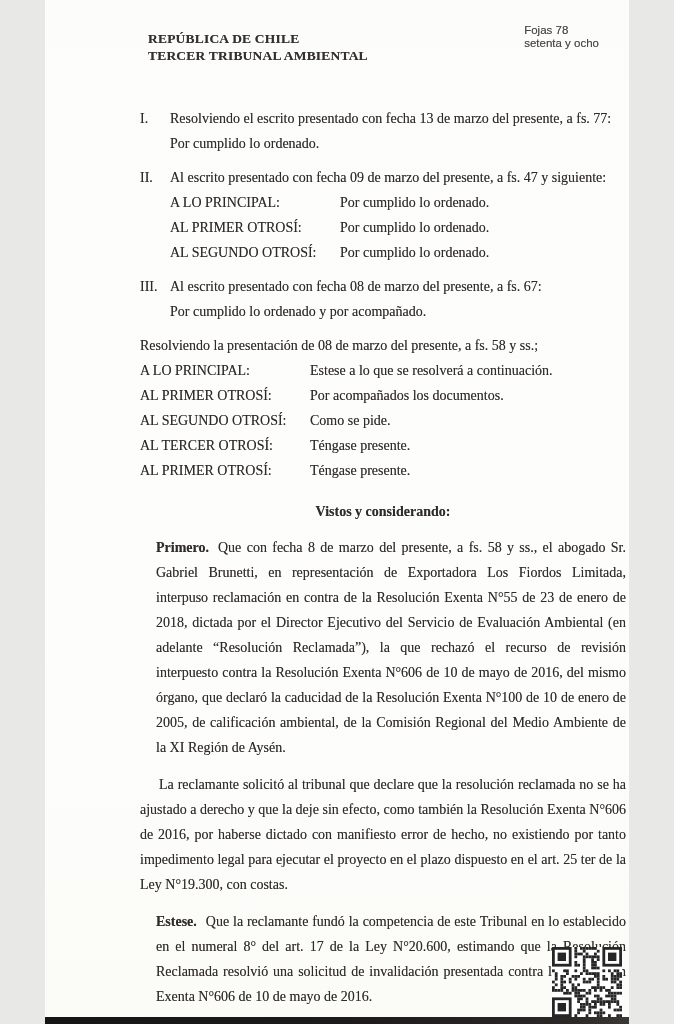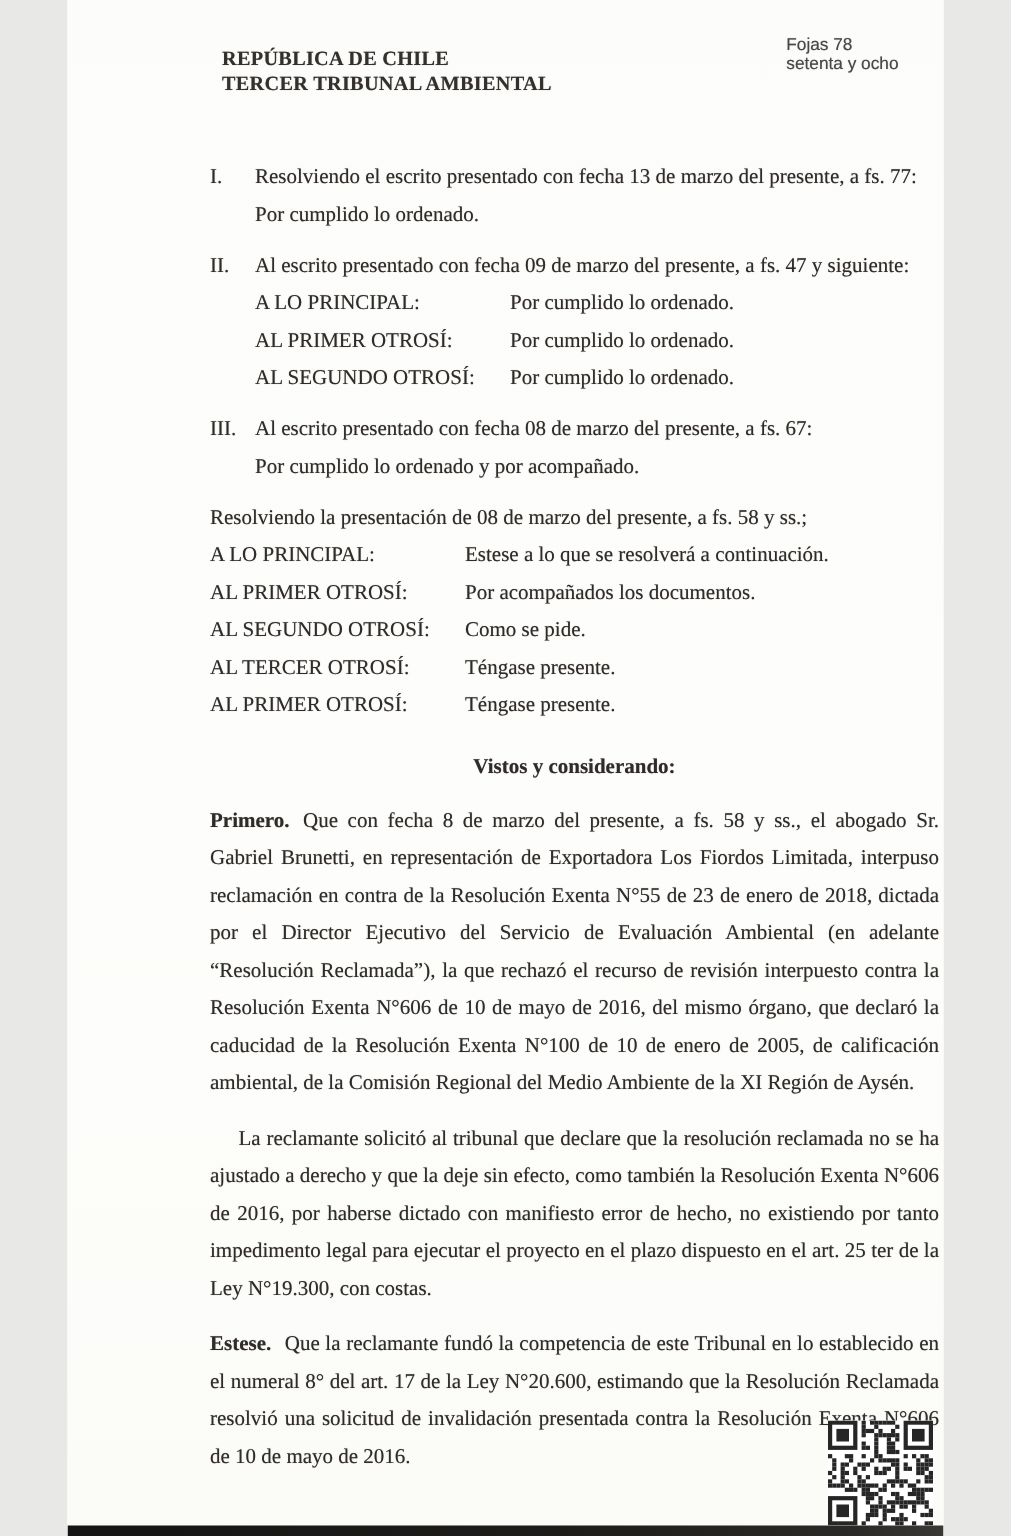--- a/index.html
+++ b/index.html
@@ -38,21 +38,21 @@
   .res-item{display:flex;margin:0 0 9px 0;}
   .res-numeral{flex:0 0 30px;}
   .res-body{flex:1;}
   .res-text{text-align:justify;}
   .sub-row{display:flex;}
   .sub-label{flex:0 0 170px;}
   .sub-value{flex:1;}
 
   .section-heading{font-weight:bold;margin:16px 0 11px 0;text-align:center;}
 
-  .considerando{margin:0 0 12px 0;text-align:justify;}
+  .considerando{margin:0 0 12px 16px;text-align:justify;}
   .c-label{font-weight:bold;margin-right:9px;}
   .c-follow{margin:0 0 12px 0;text-align:justify;text-indent:19px;}
 
   .qr{position:absolute;right:7px;top:947px;width:70px;height:70px;background:#fff;}
   .bottom-scan-edge{
     position:absolute;left:0;right:0;bottom:0;height:7px;
     background:linear-gradient(90deg,#151515 0%,#1d1c1b 55%,#2a2927 90%,#3a3835 100%);
   }
 </style>
 </head>

